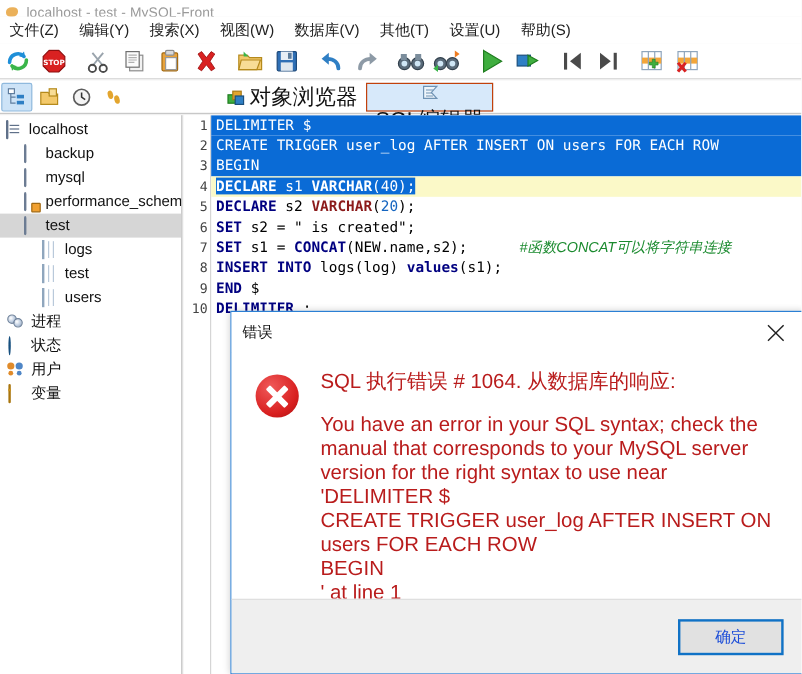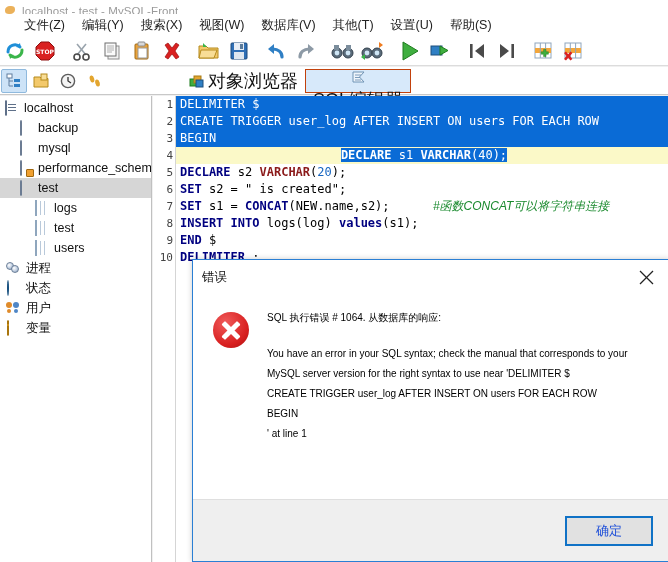--- a/index.html
+++ b/index.html
@@ -36,21 +36,21 @@
   .titlebar-text {
     font-size: 11.5px; color: #9a9a9a; margin-left: 5px;
     margin-bottom: -3px; white-space: nowrap;
     letter-spacing: .1px;
   }
 
   
   .menubar {
     position: absolute; left: 0; top: 14px; width: 668px; height: 22px;
     background: #ffffff;
-    display: flex; align-items: flex-end; padding-left: 16px;
+    display: flex; align-items: flex-end; padding-left: 0;
   }
   .menu-item {
     font-size: 12.5px; color: #222; padding: 2px 9px 2px 8px;
     white-space: nowrap; cursor: default;
   }
 
   
   .toolbar1 {
     position: absolute; left: 0; top: 36px; width: 668px; height: 30px;
     background: #ffffff;
@@ -195,21 +195,21 @@
     white-space: pre; display: flex;
   }
   .ln {
     width: 23px; text-align: right; padding-right: 3px;
     color: #444; flex: none; font-family: "DejaVu Sans Mono", monospace;
     font-size: 11px;
   }
   .ltext { padding-left: 4px; flex: 1; position: relative; }
   .code-line.sel .ltext { background: #0a6bd6; color: #ffffff; }
   .code-line.sel .ltext * { color: #ffffff !important; font-weight: normal; }
-  .code-line.curline .ltext { background: #fbf9c8; text-align: center; }
+  .code-line.curline .ltext { background: #fbf9c8; }
   .code-line.curline .ltext .sel-part {
     background: #0a6bd6; color: #fff;
   }
   .code-line.curline .ltext .sel-part * { color:#fff !important; }
   .kw { color: #000080; font-weight: bold; }
   .typ { color: #8b1a1a; font-weight: bold; }
   .num { color: #1565c0; }
   .str { color: #000000; }
   .cmt { color: #1a8a2e; font-style: italic; font-family: "Liberation Sans", sans-serif; }
   .pln { color: #000000; }
@@ -240,21 +240,21 @@
     width: 36px; height: 36px; border-radius: 50%;
     background: radial-gradient(circle at 35% 30%, #f05a5a, #d81f1f 65%, #a50f0f);
     position: relative;
   }
   .err-circle::before, .err-circle::after {
     content: ""; position: absolute; left: 7px; top: 16px;
     width: 22px; height: 5px; background: #ffffff; border-radius: 1px;
   }
   .err-circle::before { transform: rotate(45deg); }
   .err-circle::after { transform: rotate(-45deg); }
-  .dlg-text { flex: 1; font-size: 10px; color: #000000; line-height: 20px; }
+  .dlg-text { flex: 1; font-size: 17px; color: #b91c1c; line-height: 20px; }
   .dlg-head { margin-bottom: 16px; }
   .dlg-msg { white-space: pre-wrap; }
   .dlg-footer {
     height: 62px; background: #efefef; border-top: 1px solid #dfdfdf;
     display: flex; align-items: center; justify-content: flex-end;
     padding-right: 16px; flex: none;
   }
   .dlg-ok {
     min-width: 88px; height: 30px; background: #e1e1e1;
     border: 2px solid #1072c6; color: #1d4ed8; font-size: 13px;

